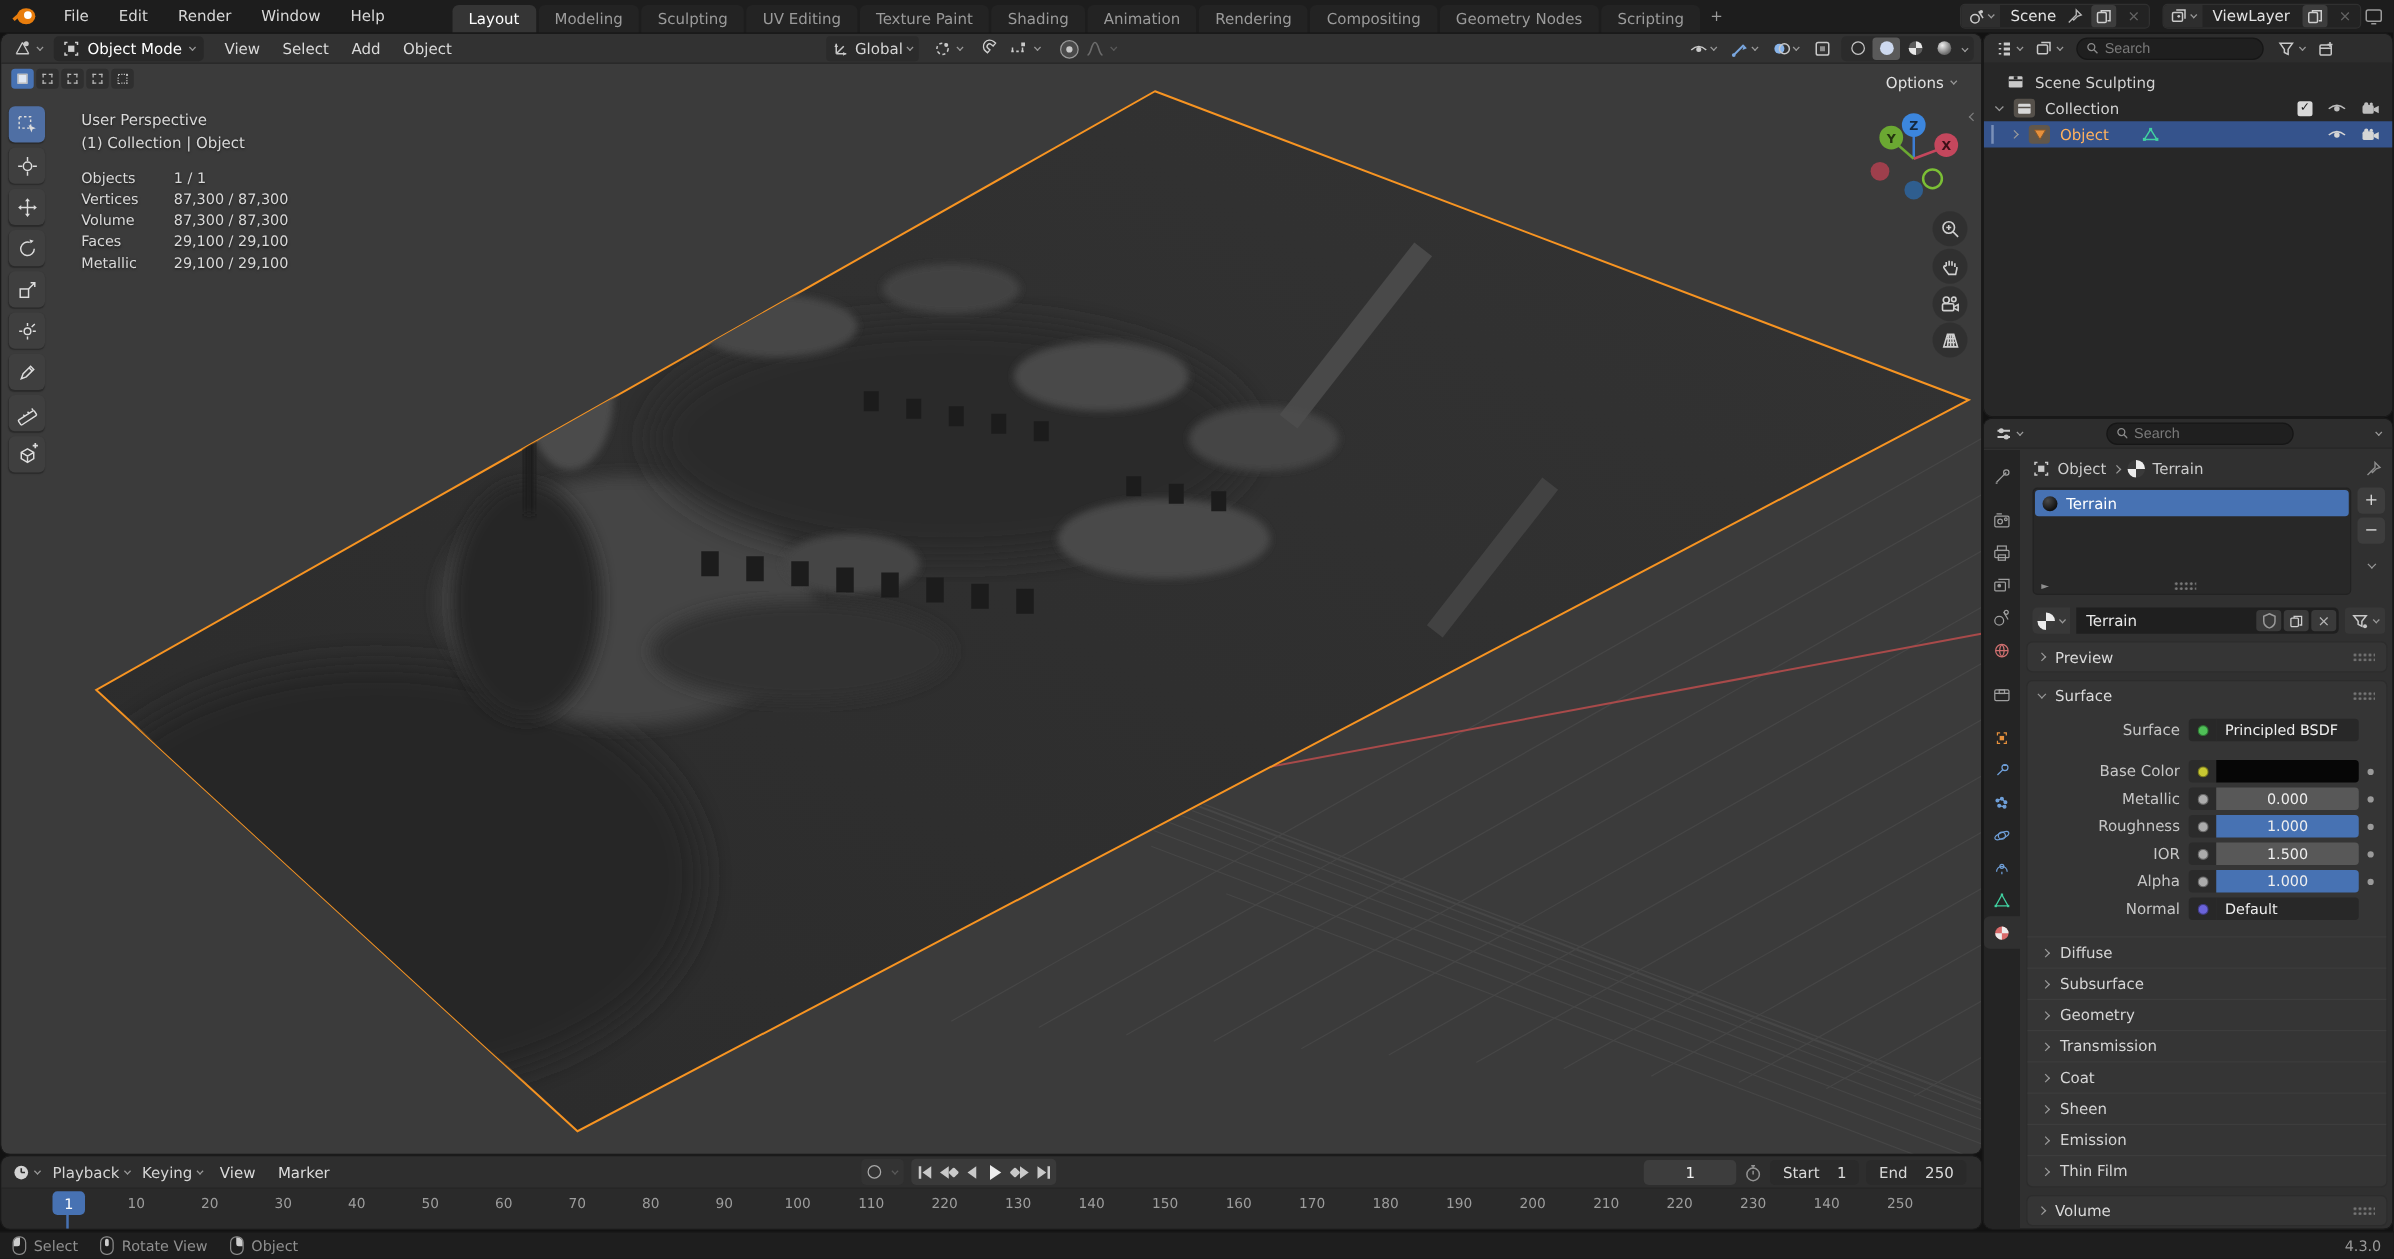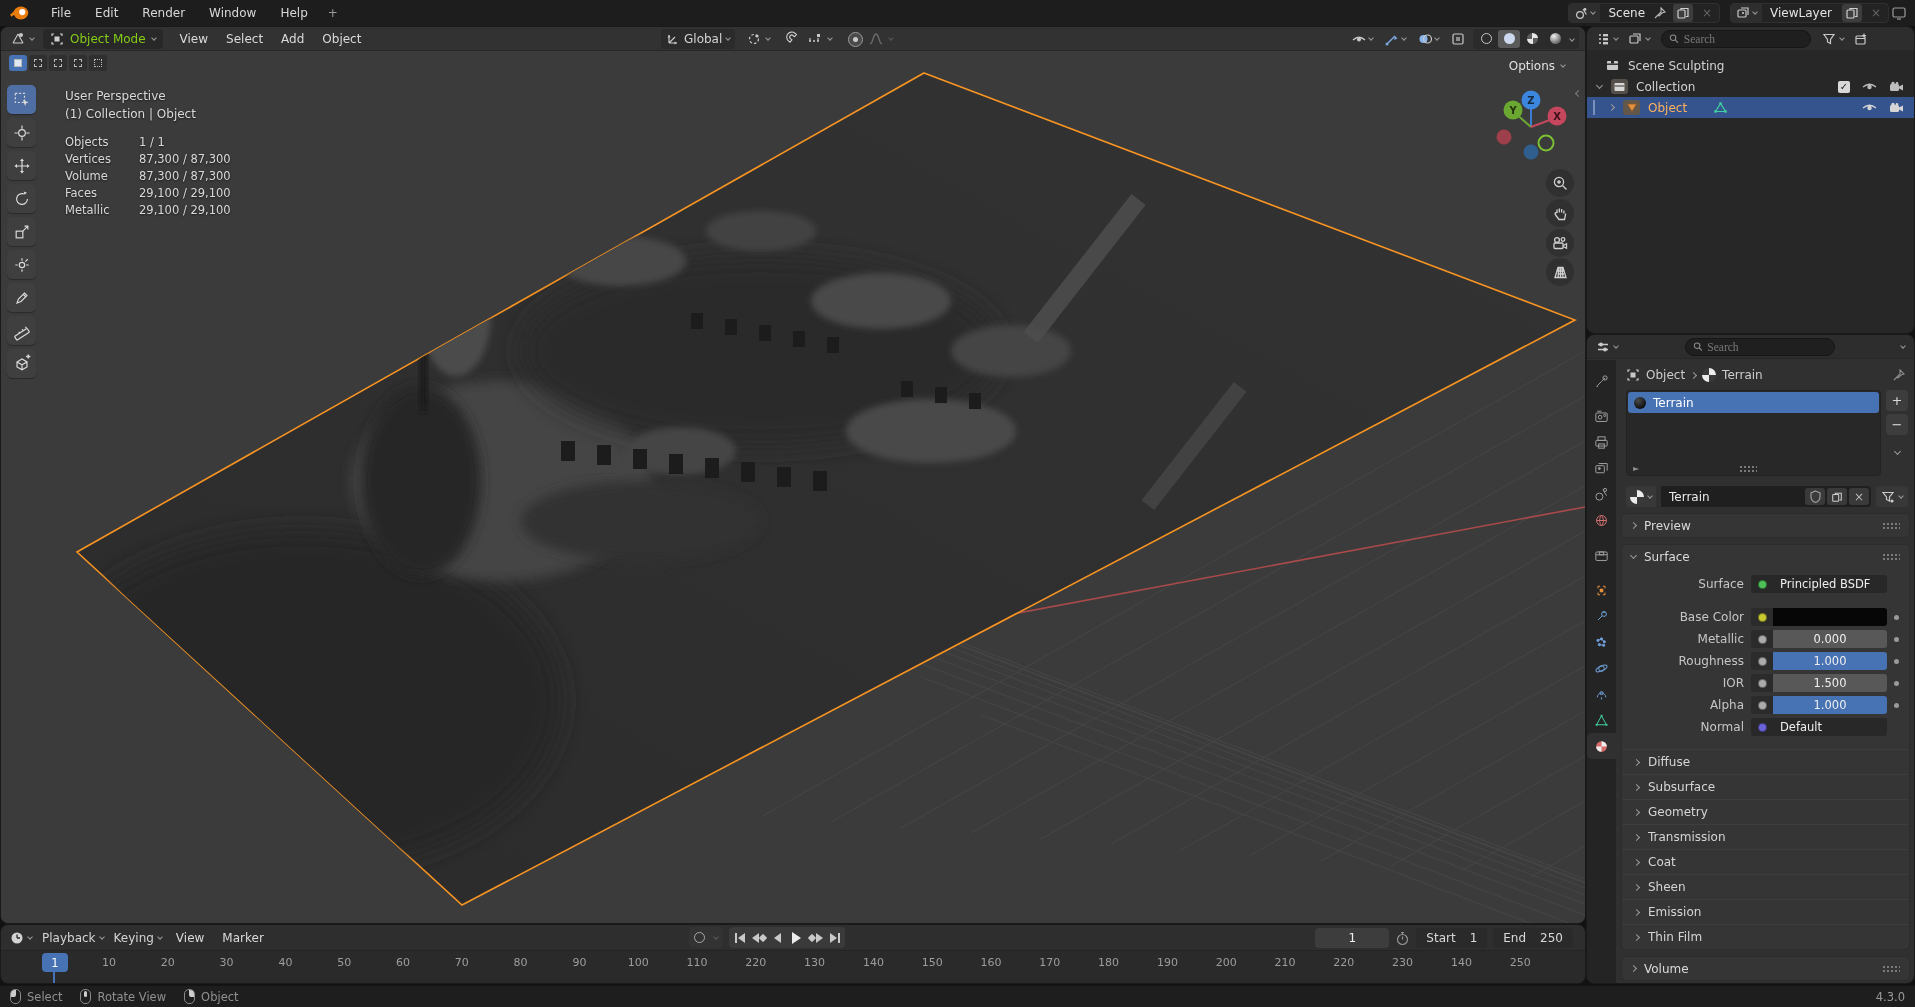--- a/index.html
+++ b/index.html
@@ -38,21 +38,21 @@
   #timeline{left:1px;top:925px;width:1584px;height:58px;background:#2b2b2b;}
   #statusbar{left:0;top:985px;width:1915px;height:22px;background:#1e1e1e;border-top:1px solid #151515;display:flex;align-items:center;padding:0 10px;}
 
   .ed-header{height:24px;background:#323232;border-bottom:1px solid #272727;display:flex;align-items:center;padding:0 4px;position:relative;z-index:5;}
   .hbtn{height:20px;display:flex;align-items:center;gap:4px;padding:0 5px;border-radius:3px;color:#d4d4d4;}
   .hmenu{padding:0 9px;height:22px;display:flex;align-items:center;color:#dadada;}
   .ico16{width:16px;height:16px;flex:0 0 auto;}
   .ico14{width:14px;height:14px;flex:0 0 auto;}
 
   
-  #mode-select{background:#282828;border-radius:4px;height:20px;display:flex;align-items:center;gap:6px;padding:0 7px;margin-left:4px;color:#84cc16;}
+  #mode-select{background:#282828;border-radius:4px;height:20px;display:flex;align-items:center;gap:6px;padding:0 7px;margin-left:4px;color:#ffffff;}
   #vp-center{position:absolute;left:660px;top:2px;display:flex;align-items:center;gap:6px;}
   #vp-right{margin-left:auto;display:flex;align-items:center;gap:3px;margin-right:2px;}
   .tgl{height:20px;border-radius:3px;display:flex;align-items:center;gap:2px;padding:0 4px;}
   .shade-grp{display:flex;align-items:center;background:#2b2b2b;border-radius:4px;height:20px;padding:0 2px;gap:1px;}
   .shade-btn{width:22px;height:18px;border-radius:3px;display:flex;align-items:center;justify-content:center;}
   .shade-btn.active{background:#5a5a5a;}
   .ball{width:11px;height:11px;border-radius:50%;}
   .ball.wire{border:1.3px solid #c5c5c5;background:transparent;position:relative;}
   .ball.solid{background:#cdd9ef;}
   .ball.mat{background:conic-gradient(#e8e8e8 0 90deg,#5c5c5c 90deg 180deg,#e8e8e8 180deg 270deg,#5c5c5c 270deg);}
@@ -80,21 +80,21 @@
   .stat-row .sv{margin-left:12px;}
 
   
   #gizmo{position:absolute;left:1474px;top:52px;z-index:4;}
   .nav-btn{position:absolute;left:1545px;width:28px;height:28px;border-radius:50%;background:rgba(46,46,46,.75);display:flex;align-items:center;justify-content:center;z-index:4;}
   .nav-btn svg{stroke:#cfcfcf;fill:none;stroke-width:1.3;}
 
   
   #outliner .ed-header{background:#2d2d2d;}
   .srch{display:flex;align-items:center;background:#1f1f1f;border:1px solid #161616;border-radius:10px;height:18px;padding:0 7px;gap:5px;flex:1;}
-  .srch input{background:transparent;border:0;color:#cfcfcf;width:100%;font-size:11.5px;font-family:Liberation Serif, serif;}
+  .srch input{background:transparent;border:0;color:#cfcfcf;width:100%;font-size:11.5px;font-family:Liberation Sans, sans-serif;}
   .srch input::placeholder{color:#7a7a7a;}
   .ol-row{height:21px;display:flex;align-items:center;padding:0 6px;color:#d2d2d2;font-size:12px;position:relative;}
   .ol-row.sel{background:#35538c;}
   .ol-right{margin-left:auto;display:flex;align-items:center;gap:12px;margin-right:4px;}
   .chk{width:12px;height:12px;border-radius:2px;background:#d9d9d9;color:#1d1d1d;font-size:10px;line-height:12px;text-align:center;font-weight:bold;}
   .oico{width:15px;height:15px;}
   .datablock{width:17px;height:15px;border-radius:3px;background:#62574a;display:flex;align-items:center;justify-content:center;}
 
   
   #properties .ed-header{background:#2d2d2d;justify-content:space-between;}
@@ -176,20 +176,34 @@
     <path d="M2 11 L9 5" stroke="#e87d0d" stroke-width="3" fill="none"></path>
   </svg>
   <div style="display:flex;">
 
   <div class="menu-item" data-index="0" style="--i: 0;">File</div>
       <div class="menu-item" data-index="1" style="--i: 1;">Edit</div>
       <div class="menu-item" data-index="2" style="--i: 2;">Render</div>
       <div class="menu-item" data-index="3" style="--i: 3;">Window</div>
       <div class="menu-item" data-index="4" style="--i: 4;">Help</div>
     </div>
+  <div id="tabs">
+
+  <div class="tab" data-index="0" style="--i: 0;">Layout</div>
+      <div class="tab" data-index="1" style="--i: 1;">Modeling</div>
+      <div class="tab" data-index="2" style="--i: 2;">Sculpting</div>
+      <div class="tab" data-index="3" style="--i: 3;">UV Editing</div>
+      <div class="tab" data-index="4" style="--i: 4;">Texture Paint</div>
+      <div class="tab" data-index="5" style="--i: 5;">Shading</div>
+      <div class="tab" data-index="6" style="--i: 6;">Animation</div>
+      <div class="tab" data-index="7" style="--i: 7;">Rendering</div>
+      <div class="tab" data-index="8" style="--i: 8;">Compositing</div>
+      <div class="tab" data-index="9" style="--i: 9;">Geometry Nodes</div>
+      <div class="tab" data-index="10" style="--i: 10;">Scripting</div>
+    </div>
   <div class="tab-add">+</div>
   <div id="topbar-right">
     <div class="id-widget">
       <div class="ibtn">
         <svg class="ico14" viewBox="0 0 14 14">
             <circle cx="6" cy="9" r="3.4" fill="none" stroke="#c9c9c9" stroke-width="1.2"></circle>
             <path d="M9 3 l3.4 5.5" stroke="#c9c9c9" stroke-width="1.2" fill="none"></path>
             <circle cx="11" cy="3.4" r="1.4" fill="#c9c9c9"></circle>
           </svg>
         <span class="cv sm"></span>

